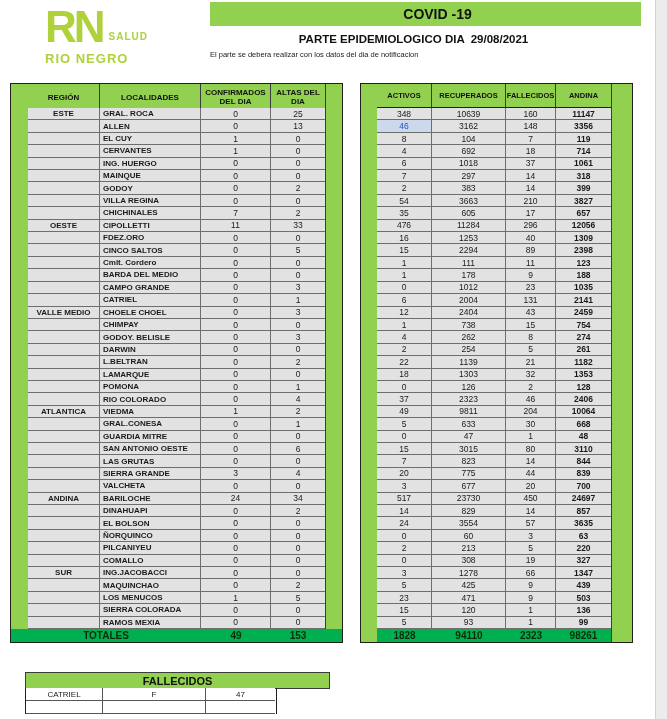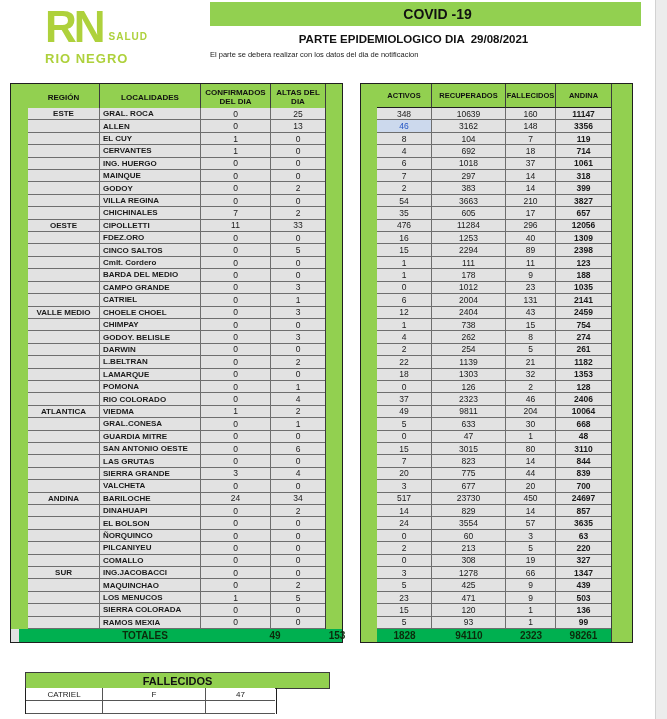--- a/index.html
+++ b/index.html
@@ -42,21 +42,21 @@
   .cell.sel{color:#2455c4;background:#ccd9ed;}
   .totals{position:absolute;bottom:0;height:13px;background:#00b050;display:grid;}
   .tcell{display:flex;align-items:center;justify-content:center;font-size:10px;font-weight:700;color:#0b2b0b;}
 
   
   .ltable{left:10px;width:333px;}
   .ltable .strip-l{width:17px;bottom:13px;}
   .ltable .strip-r{width:16px;bottom:13px;}
   .ltable .content{left:17px;right:16px;bottom:13px;}
   .ltable .hrow,.ltable .trow{grid-template-columns:72px 101px 70px 54px;}
-  .ltable .totals{left:8px;right:0;grid-template-columns:190px 70px 54px 1fr;padding-left:31px;}
+  .ltable .totals{left:0;right:0;grid-template-columns:190px 70px 54px 1fr;}
 
   
   .rtable{left:360px;width:273px;}
   .rtable .strip-l{width:16px;bottom:0;}
   .rtable .strip-r{width:20px;bottom:0;}
   .rtable .content{left:16px;right:20px;bottom:13px;}
   .rtable .hrow,.rtable .trow{grid-template-columns:55px 74px 50px 55px;}
   .rtable .hcell{font-size:7.5px;}
   .rtable .totals{left:16px;width:234px;grid-template-columns:55px 74px 50px 55px;}
 

